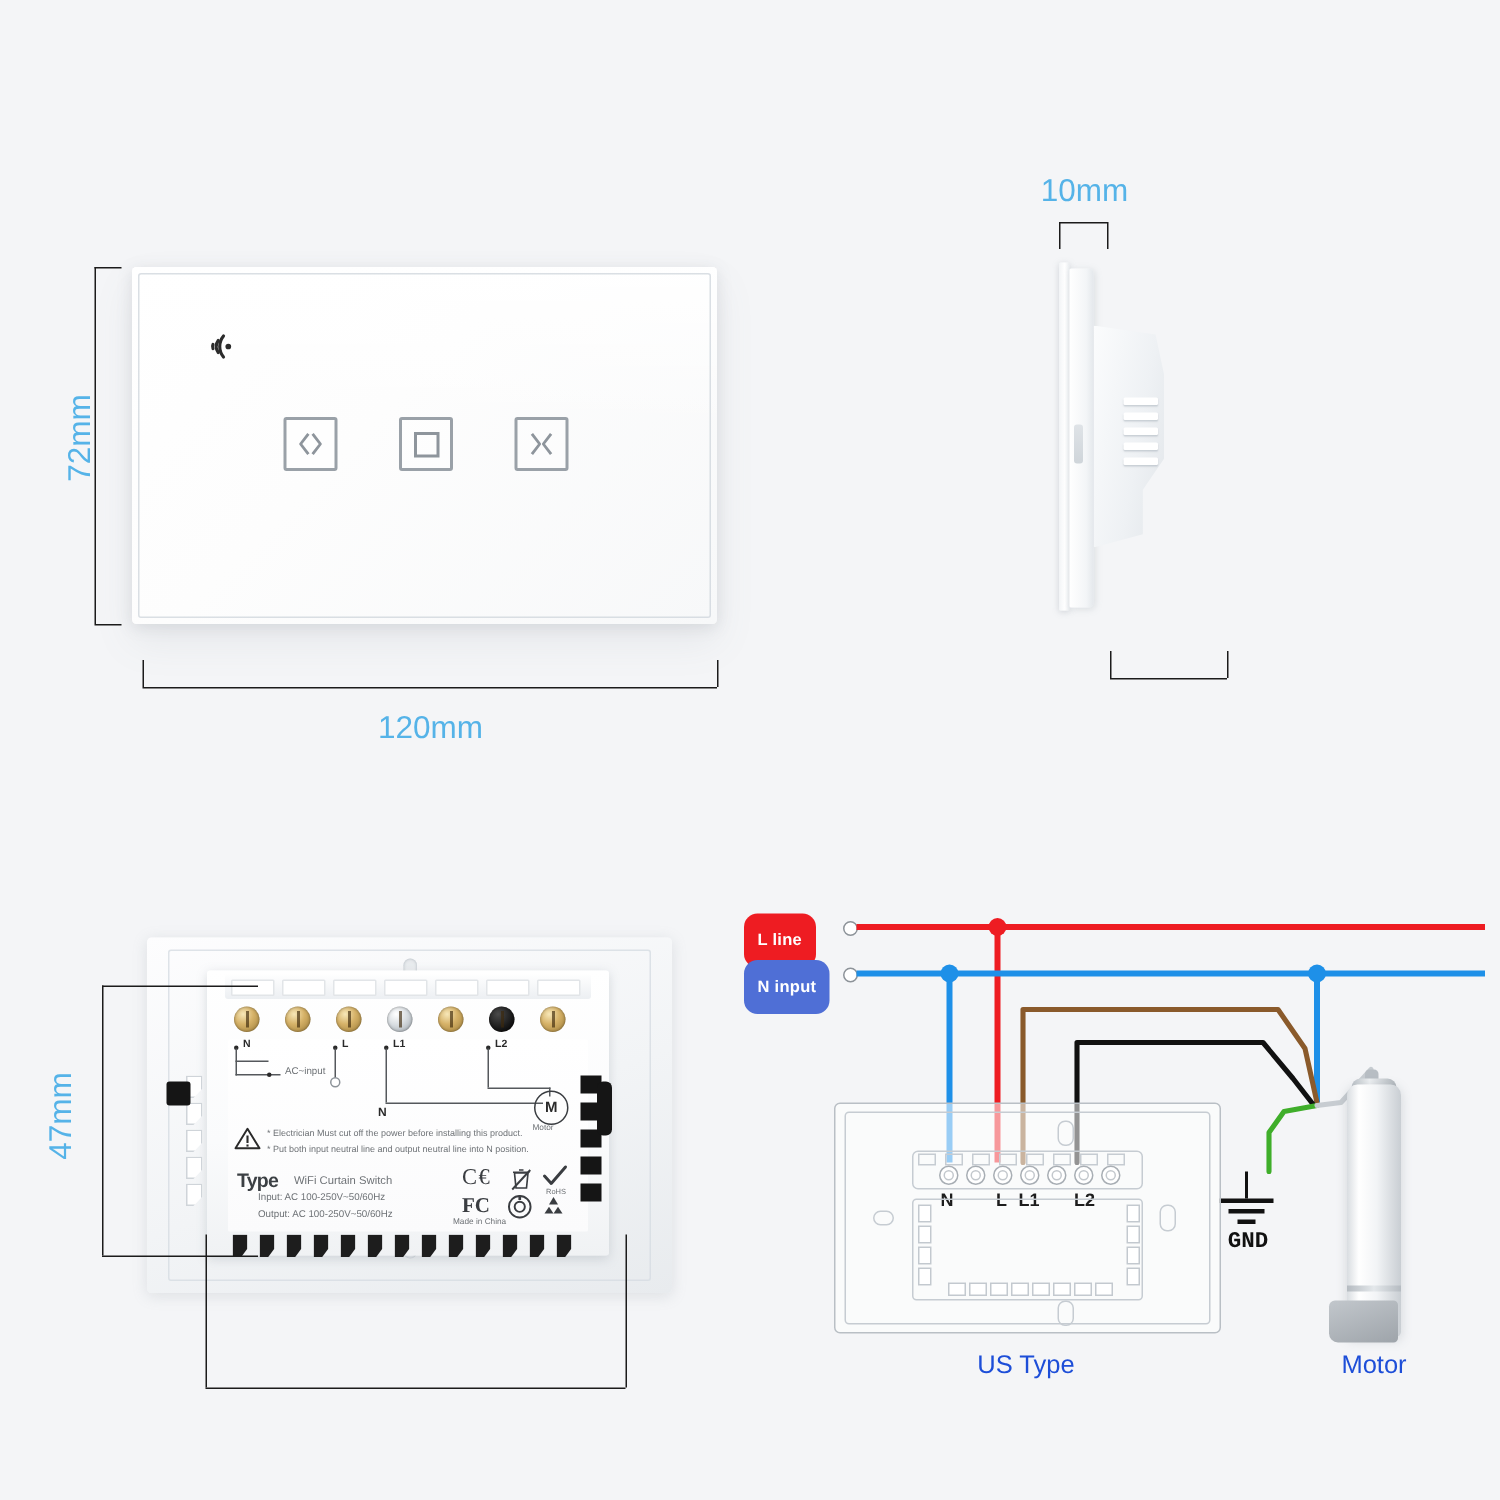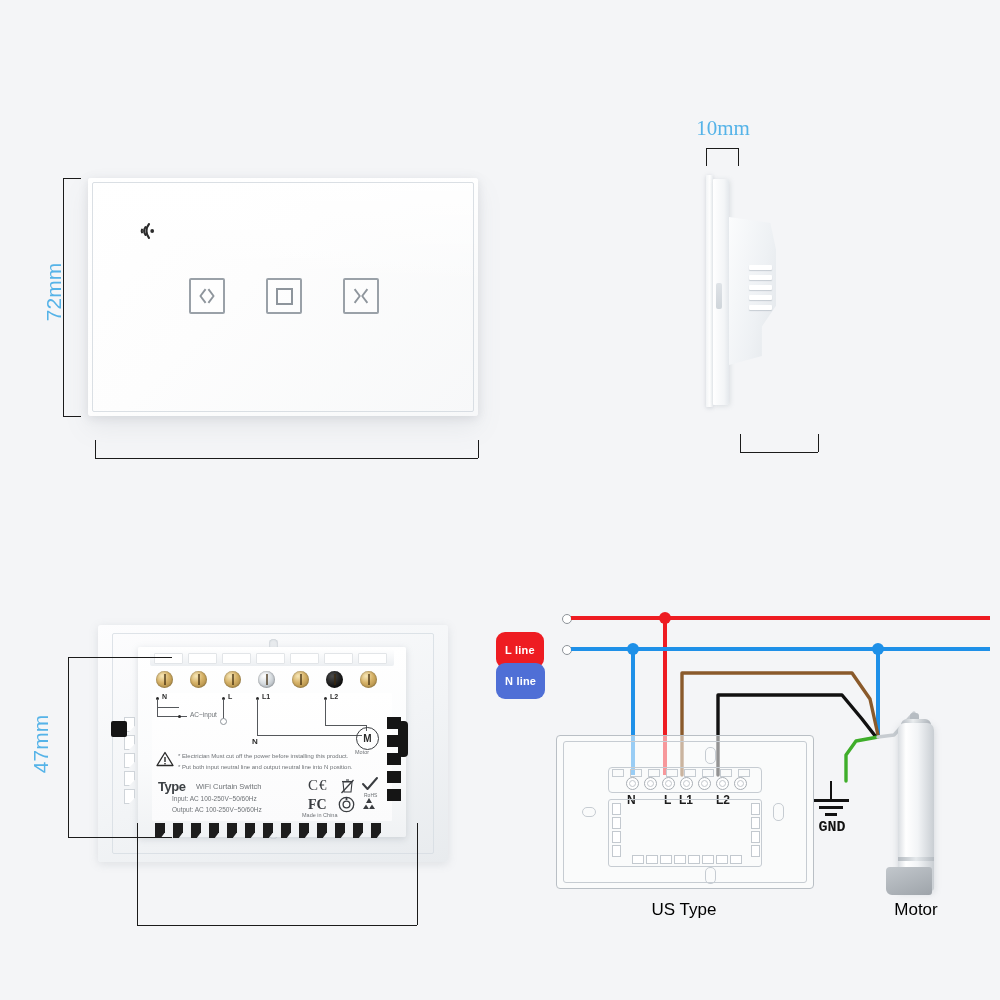--- a/index.html
+++ b/index.html
@@ -171,21 +171,21 @@
     position:absolute;width:9px;height:16px;border-radius:5px;
     background:linear-gradient(180deg,#e6e9ec,#f4f6f8);
     box-shadow:inset 0 0 2px rgba(150,160,170,.7);
   }
 
   
   #wiring{left:490px;top:595px;width:510px;height:340px;}
   .pill{
     position:absolute;height:36px;border-radius:9px;color:#fff;
     font-size:11px;font-weight:bold;display:flex;align-items:center;
-    justify-content:center;padding:0 9px;letter-spacing:.2px;margin-top:23px;
+    justify-content:center;padding:0 9px;letter-spacing:.2px;
   }
   .pill.l{background:#ee1c22;}
   .pill.n{background:#4f6fd6;}
   .termring{
     position:absolute;width:8px;height:8px;border-radius:50%;
     border:1.4px solid #8d9399;background:#fff;
   }
   .wire{position:absolute;}
   .sw-outline{
     position:absolute;border:1.4px solid #b9bfc5;border-radius:4px;
@@ -204,21 +204,21 @@
   }
   .tlabel{
     position:absolute;font-size:12px;font-weight:bold;color:#1d1d1d;
   }
   .chip-pin{
     position:absolute;width:7px;height:10px;border:1px solid #c3c9cf;background:#fff;
   }
   .chip-pin.h{width:10px;height:7px;}
   .gnd-bar{position:absolute;background:#111;}
   .caption{
-    position:absolute;font-size:17px;color:#000000;white-space:nowrap;
+    position:absolute;font-size:17px;color:#1d4ed8;white-space:nowrap;
   }
   .motor-body{
     position:absolute;left:408px;top:128px;width:36px;height:168px;
     background:linear-gradient(90deg,#d9dde1 0%,#ffffff 22%,#f2f4f6 55%,#c9ced3 100%);
     border-radius:7px 7px 3px 3px;
     box-shadow:0 2px 7px rgba(130,140,150,.3);
   }
   .motor-cap{
     position:absolute;left:411px;top:124px;width:30px;height:13px;
     background:linear-gradient(90deg,#b9bfc5,#eef1f3 40%,#aeb4ba);
@@ -279,38 +279,39 @@
   </div>
 
   <div class="abs rule rule-v" style="left:63px;top:178px;height:238px;"></div>
   <div class="abs rule rule-h" style="left:63px;top:178px;width:18px;"></div>
   <div class="abs rule rule-h" style="left:63px;top:416px;width:18px;"></div>
   <div class="abs dim vert" style="left:14px;top:280px;width:80px;text-align:center;">72mm</div>
 
   <div class="abs rule rule-h" style="left:95px;top:458px;width:383px;"></div>
   <div class="abs rule rule-v" style="left:95px;top:440px;height:18px;"></div>
   <div class="abs rule rule-v" style="left:478px;top:440px;height:18px;"></div>
+  <div class="abs dim" style="left:0;top:474px;width:574px;text-align:center;">120mm</div>
 
   <div class="abs" id="side-view">
     <div class="sv-glass"></div>
     <div class="sv-frame"></div>
     <div class="sv-slot"></div>
     <div class="sv-body">
       <div class="sv-vent" style="top:48px;"></div>
       <div class="sv-vent" style="top:58px;"></div>
       <div class="sv-vent" style="top:68px;"></div>
       <div class="sv-vent" style="top:78px;"></div>
       <div class="sv-vent" style="top:88px;"></div>
     </div>
   </div>
 
   <div class="abs rule rule-h" style="left:706px;top:148px;width:32px;"></div>
   <div class="abs rule rule-v" style="left:706px;top:148px;height:18px;"></div>
   <div class="abs rule rule-v" style="left:738px;top:148px;height:18px;"></div>
-  <div class="abs dim" style="left:628px;top:116px;width:190px;text-align:center;font-family:Liberation Serif, serif;">10mm</div>
+  <div class="abs dim" style="left:628px;top:116px;width:190px;text-align:center;">10mm</div>
 
   <div class="abs rule rule-h" style="left:740px;top:452px;width:78px;"></div>
   <div class="abs rule rule-v" style="left:740px;top:434px;height:18px;"></div>
   <div class="abs rule rule-v" style="left:818px;top:434px;height:18px;"></div>
 
   <div class="abs" id="back-view">
     <div class="bv-plate"></div>
 
     <div class="bv-screwhole" style="left:171px;top:14px;"></div>
     <div class="bv-screwhole" style="left:171px;top:198px;"></div>
@@ -439,21 +440,21 @@
   <div class="abs rule rule-h" style="left:137px;top:925px;width:280px;"></div>
   <div class="abs rule rule-v" style="left:137px;top:823px;height:102px;"></div>
   <div class="abs rule rule-v" style="left:417px;top:823px;height:102px;"></div>
 
   <div class="abs" id="wiring">
 
     <div class="pill l" style="left:6px;top:14px;">
       <span>L line</span>
     </div>
     <div class="pill n" style="left:6px;top:45px;">
-      <span>N line</span>
+      <span>N input</span>
     </div>
     <div class="termring" style="left:72px;top:19px;"></div>
     <div class="termring" style="left:72px;top:50px;"></div>
 
     <div class="wire" style="left:81px;top:21px;width:419px;height:4px;background:#ee1c22;"></div>
 
     <div class="wire" style="left:173px;top:21px;width:4px;height:159px;background:#ee1c22;"></div>
     <div class="abs" style="left:169px;top:17px;width:12px;height:12px;border-radius:50%;background:#ee1c22;"></div>
 
     <div class="wire" style="left:81px;top:52px;width:419px;height:4px;background:#1e90e8;"></div>

